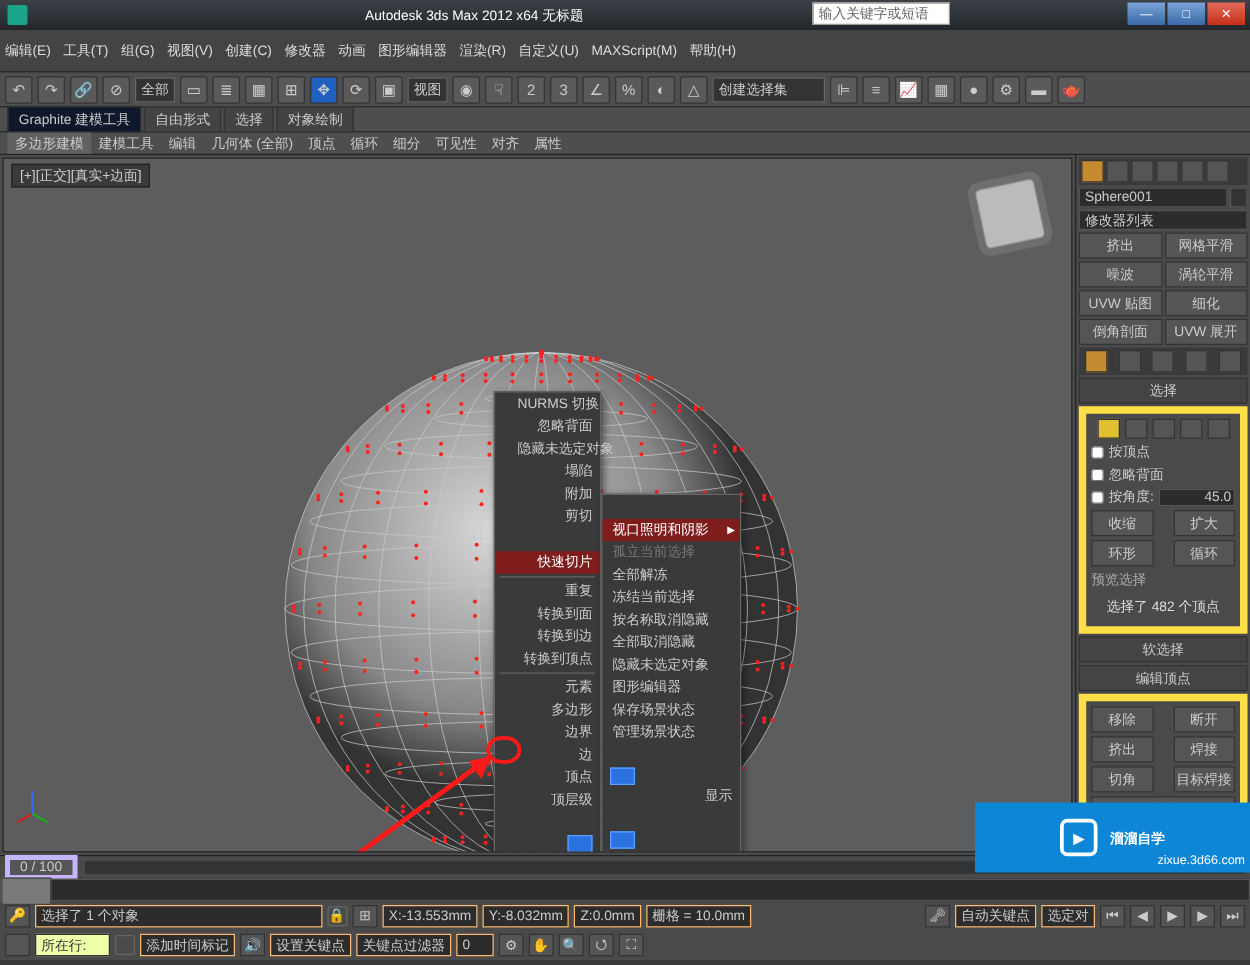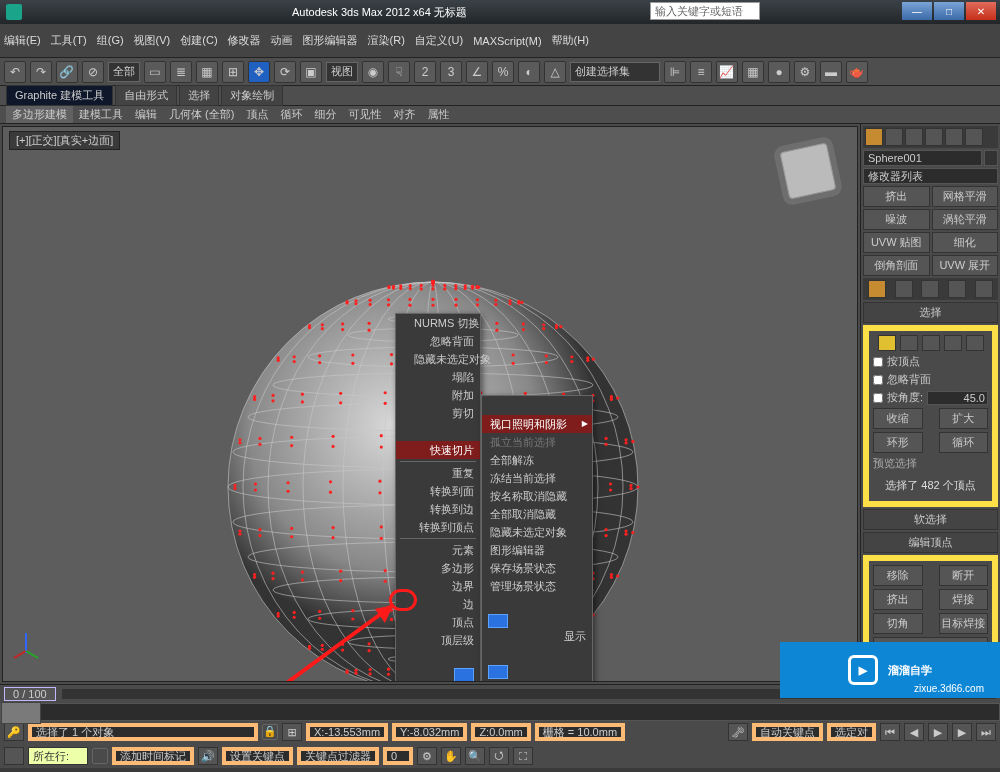--- a/index.html
+++ b/index.html
@@ -72,36 +72,36 @@
   .cb{display:flex;align-items:center;gap:4px;}
   .cb input{width:10px;height:10px;}
   .field-row{display:flex;align-items:center;gap:4px;}
   .field-row .num{flex:1;background:#2c2c2c;border:1px solid #555;height:14px;color:#ccc;text-align:right;padding:0 2px;}
   .two-btn{display:flex;gap:16px;}
   .two-btn .pbtn{flex:1;}
   .sel-count{text-align:center;color:#ddd;padding:4px 0;}
 
   .timeline{height:84px;background:#3a3a3a;border-top:1px solid #222;display:flex;flex-direction:column;}
   .slider-row{height:18px;background:#4a4a4a;display:flex;align-items:center;padding:0 4px;gap:6px;}
-  .slider-label{background:#555;border:1px solid #c4b5fd;padding:0 8px;}
+  .slider-label{background:#555;border:4px solid #c4b5fd;padding:0 8px;}
   .slider-bar{flex:1;height:10px;background:#333;position:relative;}
   .ruler{height:18px;background:#2c2c2c;border:1px solid #555;position:relative;}
   .ruler-thumb{position:absolute;left:0;top:-2px;width:40px;height:22px;background:#7a7a7a;border:1px solid #444;}
   .status-row{height:24px;display:flex;align-items:center;gap:4px;padding:0 4px;background:#4a4a4a;}
-  .status-field{background:#2c2c2c;border:4px solid #fdba74;height:18px;padding:0 4px;color:#ccc;display:flex;align-items:center;}
+  .status-field{background:#2c2c2c;border:1px solid #fdba74;height:18px;padding:0 4px;color:#ccc;display:flex;align-items:center;}
   .status-row .spacer{flex:1;}
   .play-btn{width:20px;height:18px;background:#555;border:1px solid #333;display:flex;align-items:center;justify-content:center;}
   .lock-icon{width:16px;height:16px;border:1px solid #666;border-radius:2px;}
   .status-row2{height:24px;display:flex;align-items:center;gap:4px;padding:0 4px;background:#4a4a4a;}
   .prompt-box{width:60px;height:18px;background:#efa;border:1px solid #333;color:#333;padding:0 4px;display:flex;align-items:center;}
   .track-btn{width:20px;height:18px;background:#555;border:1px solid #333;}
 
   .watermark{position:absolute;right:0;bottom:74px;width:220px;height:56px;background:#0d86d6;display:flex;align-items:center;justify-content:center;gap:10px;color:#fff;font-size:22px;font-weight:bold;}
   .watermark .play{width:30px;height:30px;border:3px solid #fff;border-radius:6px;display:flex;align-items:center;justify-content:center;}
-  .watermark .sub{position:absolute;right:16px;bottom:4px;font-size:10px;font-weight:normal;}
+  .watermark .sub{position:absolute;right:4px;bottom:4px;font-size:10px;font-weight:normal;}
 </style>
 </head>
 <body>
 
 <div class="win-titlebar">
   <span class="app-icon"></span>
   <span class="win-title">Autodesk 3ds Max 2012 x64   无标题</span>
   <div class="win-search">输入关键字或短语</div>
   <div class="win-buttons">
     <div class="win-btn win-min">—</div>

